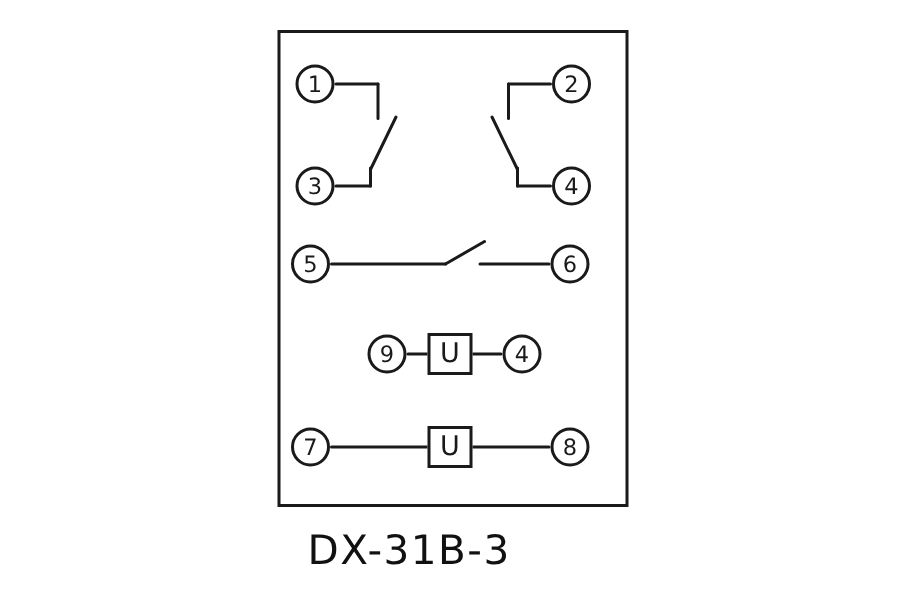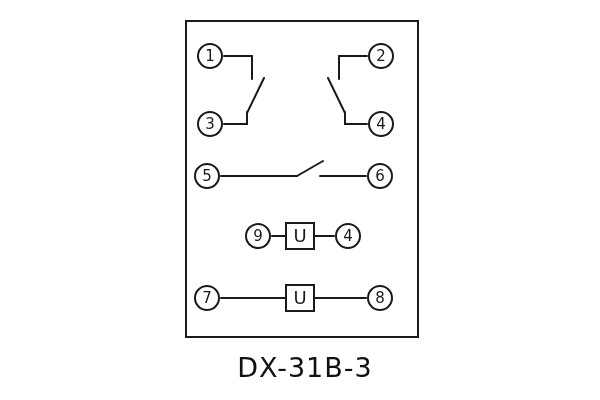--- a/index.html
+++ b/index.html
@@ -67,21 +67,21 @@
     text-align: center;
     font-size: 16px;
     color: #1a1a1a;
     line-height: 1;
   }
   .caption {
     position: absolute;
     left: 205px;
     top: 352px;
     width: 200px;
-    text-align: center;
+    text-align: left;
     font-size: 27px;
     color: #111111;
     letter-spacing: 1px;
   }
 </style>
 </head>
 <body>
 
 <div class="stage">
 

